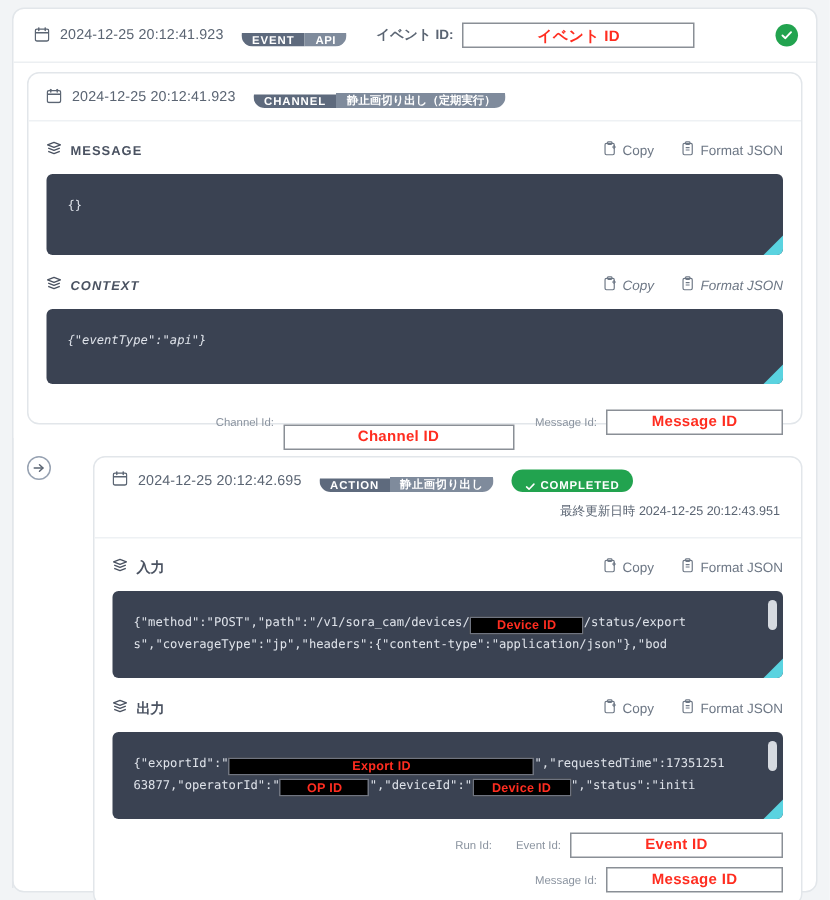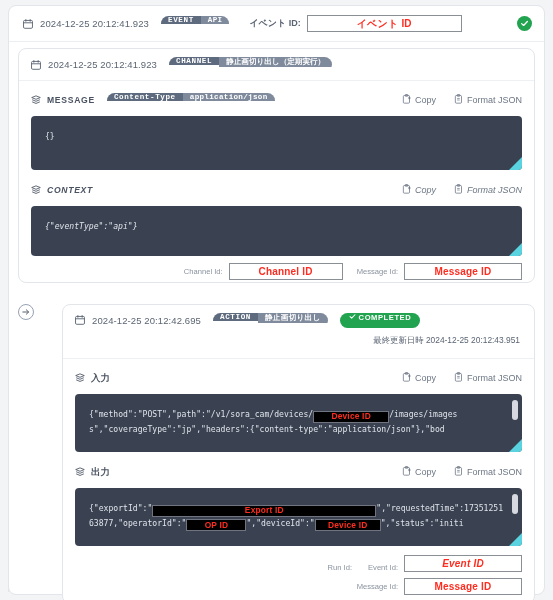--- a/index.html
+++ b/index.html
@@ -43,27 +43,26 @@
   .ts {
     font-size: 9.5px;
     color: #5b6573;
     letter-spacing: .1px;
     white-space: nowrap;
   }
 
   
   .pill {
     display: inline-flex;
-    align-items: flex-start;
+    align-items: flex-end;
     border-radius: 9px;
     overflow: hidden;
     height: 15px;
     margin-left: 12px;
     flex: none;
-    font-family: Liberation Mono, monospace;
   }
   .pill .seg-a {
     background: #5e6a7d;
     color: #fff;
     font-size: 7.6px;
     font-weight: bold;
     letter-spacing: .6px;
     padding: 0 7px;
     display: flex; align-items: center;
   }
@@ -73,21 +72,21 @@
     font-size: 7.6px;
     font-weight: bold;
     letter-spacing: .3px;
     padding: 0 7px;
     display: flex; align-items: center;
   }
   .pill.wide .seg-b { letter-spacing: 0; }
 
   .badge-green {
     display: inline-flex;
-    align-items: flex-start;
+    align-items: flex-end;
     gap: 3px;
     background: #21а04d;
     background: #22a34f;
     color: #fff;
     border-radius: 9px;
     height: 15px;
     padding: 0 9px;
     font-size: 7.6px;
     font-weight: bold;
     letter-spacing: .55px;
@@ -335,24 +334,20 @@
       <div class="sec-head">
         <span>
           <svg width="10" height="10" viewBox="0 0 14 14">
             <path d="M7 1.2 L13 3.6 L7 6 L1 3.6 Z" fill="none" stroke="#4a5261" stroke-width="1.2" stroke-linejoin="round"></path>
             <path d="M1.6 6.6 L7 8.8 L12.4 6.6" fill="none" stroke="#4a5261" stroke-width="1.2" stroke-linejoin="round"></path>
             <path d="M1.6 9.6 L7 11.8 L12.4 9.6" fill="none" stroke="#4a5261" stroke-width="1.2" stroke-linejoin="round"></path>
           </svg>
         </span>
         <span class="sec-title">MESSAGE</span>
 
-        <span class="pill">
-          <span class="seg-a">Content-Type</span>
-          <span class="seg-b">application/json</span>
-        </span>
 
         <span class="sec-actions">
           <span class="act">
             <span>
               <svg width="9" height="10" viewBox="0 0 12 14">
                 <rect x="1.6" y="2.2" width="8.6" height="10.6" rx="1.3" fill="none" stroke="#6d7785" stroke-width="1.1"></rect>
                 <rect x="4" y="0.7" width="4" height="2.4" rx="0.8" fill="none" stroke="#6d7785" stroke-width="1.1"></rect>
                 <line x1="8.6" y1="5.6" x2="11.4" y2="5.6" stroke="#6d7785" stroke-width="1.1" stroke-linecap="round"></line>
                 <line x1="10" y1="4.2" x2="10" y2="7" stroke="#6d7785" stroke-width="1.1" stroke-linecap="round"></line>
               </svg>
@@ -417,21 +412,21 @@
       </div>
 
       <div class="code" style="height:50px; margin-top:6px;">
         <div class="code-inner">{"eventType":"api"}</div>
         <span class="corner"></span>
       </div>
     </div>
 
     <div class="id-row" style="padding:7px 12px 0 12px;">
       <span class="id-label">Channel Id:</span>
-      <span class="redbox" style="width:114px;">Channel ID</span>
+      <span class="redbox" style="width:154px;margin-top:20px;">Channel ID</span>
       <span class="id-label" style="margin-left:8px;">Message Id:</span>
       <span class="redbox" style="width:118px;">Message ID</span>
     </div>
   </div>
 
   <div class="vline"></div>
 
   <div class="action-wrap">
 
     <span class="connector-dot">
@@ -499,21 +494,21 @@
                   <line x1="4.1" y1="6.2" x2="7.7" y2="6.2" stroke="#6d7785" stroke-width="1"></line>
                   <line x1="4.1" y1="8.4" x2="7.7" y2="8.4" stroke="#6d7785" stroke-width="1"></line>
                 </svg>
               </span>
               <span>Format JSON</span>
             </span>
           </span>
         </div>
 
         <div class="code" style="height:58px; margin-top:6px;">
-          <div class="code-inner"><span>{"method":"POST","path":"/v1/sora_cam/devices/</span><span class="tok-black" style="width:76px;">Device ID</span><span>/images/images</span>
+          <div class="code-inner"><span>{"method":"POST","path":"/v1/sora_cam/devices/</span><span class="tok-black" style="width:76px;">Device ID</span><span>/status/export</span>
 <span>s","coverageType":"jp","headers":{"content-type":"application/json"},"bod</span></div>
           <span class="thumb"></span>
           <span class="corner"></span>
         </div>
       </div>
 
       <div style="padding:10px 12px 0 12px;">
         <div class="sec-head">
           <span>
             <svg width="10" height="10" viewBox="0 0 14 14">
@@ -543,31 +538,31 @@
                   <line x1="4.1" y1="6.2" x2="7.7" y2="6.2" stroke="#6d7785" stroke-width="1"></line>
                   <line x1="4.1" y1="8.4" x2="7.7" y2="8.4" stroke="#6d7785" stroke-width="1"></line>
                 </svg>
               </span>
               <span>Format JSON</span>
             </span>
           </span>
         </div>
 
         <div class="code" style="height:58px; margin-top:6px;">
-          <div class="code-inner"><span>{"exportId":"</span><span class="tok-black" style="width:224px;">Export ID</span><span>","requestedTime":17351251</span>
+          <div class="code-inner"><span>{"exportId":"</span><span class="tok-black" style="width:204px;">Export ID</span><span>","requestedTime":17351251</span>
 <span>63877,"operatorId":"</span><span class="tok-black" style="width:60px;">OP ID</span><span>","deviceId":"</span><span class="tok-black" style="width:66px;">Device ID</span><span>","status":"initi</span></div>
           <span class="thumb"></span>
           <span class="corner"></span>
         </div>
       </div>
 
-      <div class="id-row" style="padding:9px 12px 0 12px;align-items:flex-end;">
+      <div class="id-row" style="padding:9px 12px 0 12px;">
         <span class="id-label">Run Id:</span>
         <span class="id-label" style="margin-left:10px;">Event Id:</span>
-        <span class="redbox" style="width:118px;font-style:italic;">Event ID</span>
+        <span class="redbox" style="width:142px;">Event ID</span>
       </div>
 
       <div class="id-row" style="padding:6px 12px 0 12px;">
         <span class="id-label">Message Id:</span>
         <span class="redbox" style="width:118px;">Message ID</span>
       </div>
 
     </div>
   </div>
 

